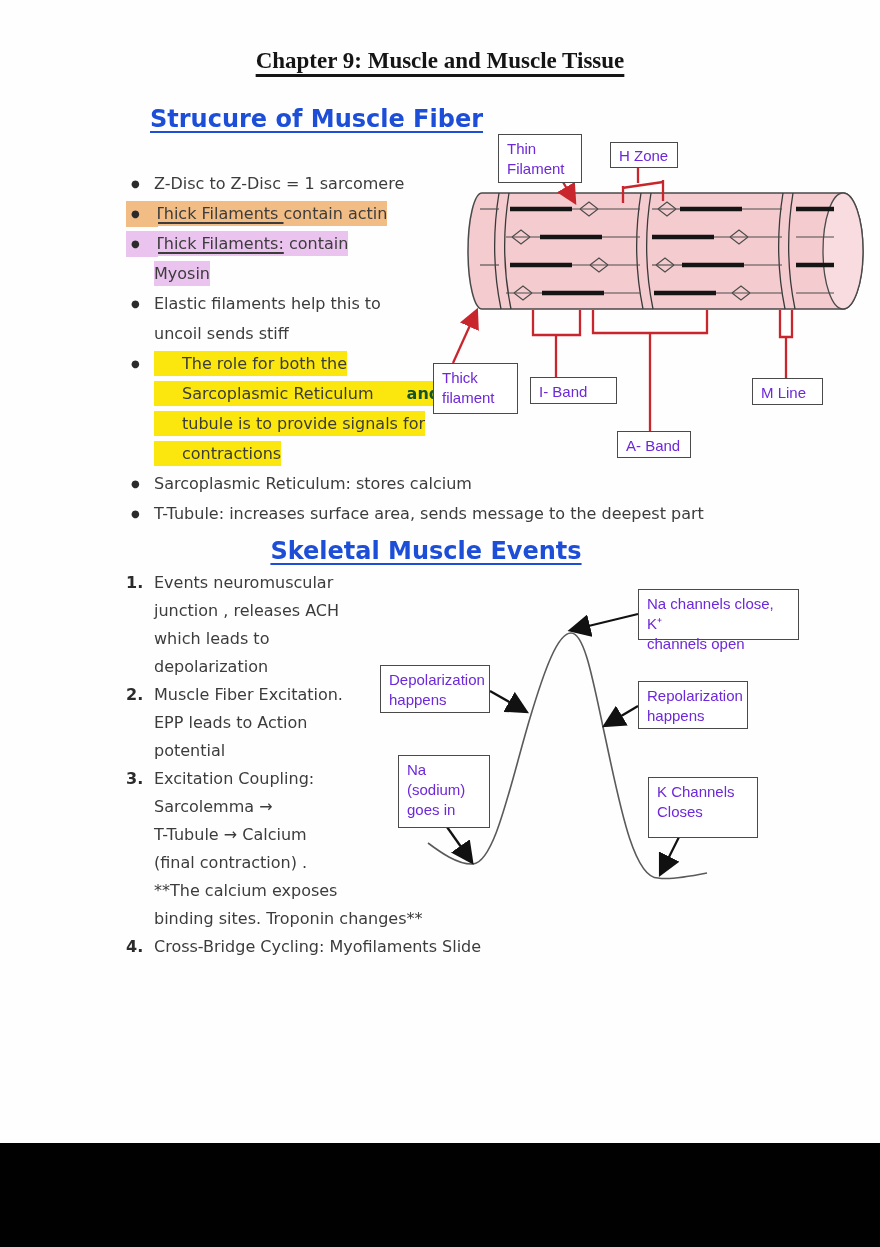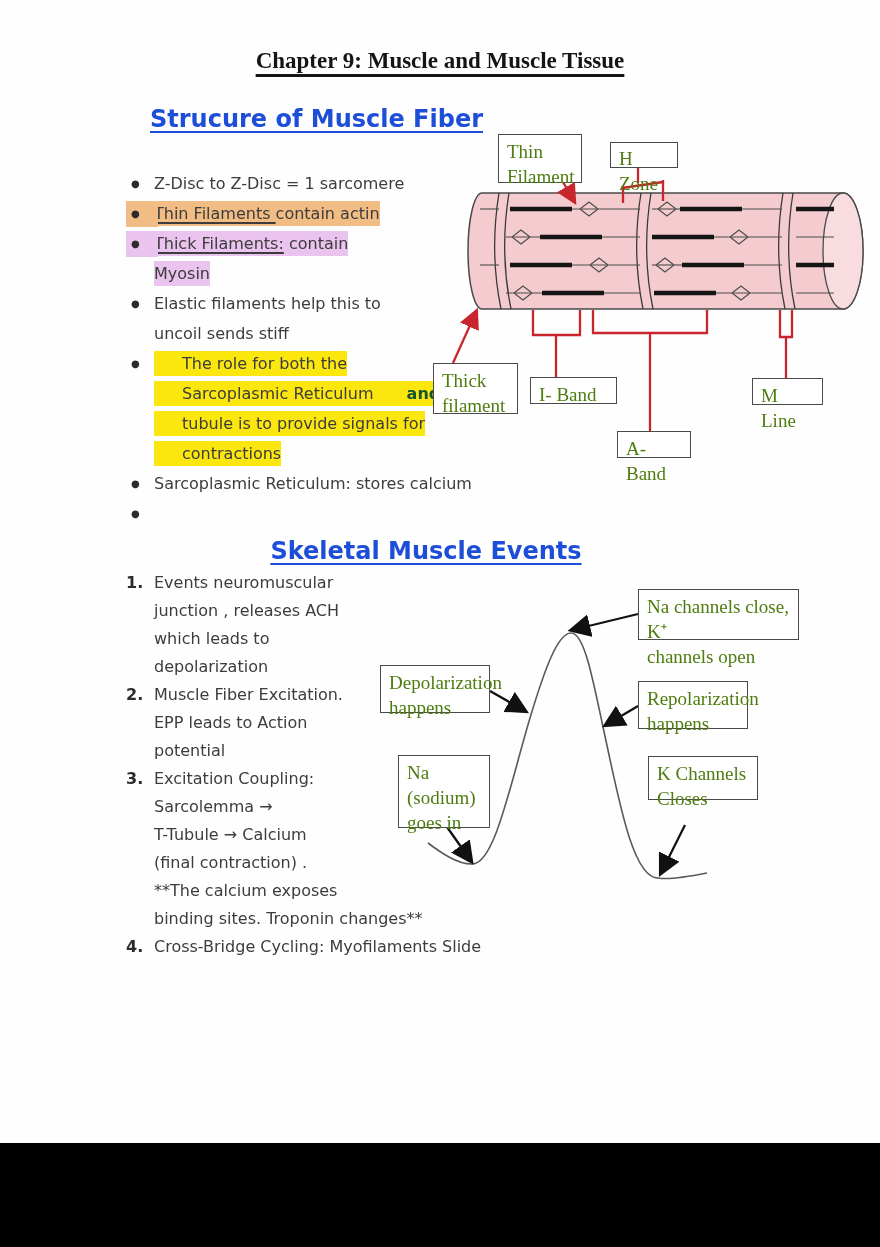--- a/index.html
+++ b/index.html
@@ -27,47 +27,47 @@
   .u{text-decoration:underline;text-decoration-thickness:1.5px;text-underline-offset:3px;}
   .b{font-weight:700;color:#14532d;}
   .hl-orange{background:var(--orange);}
   .hl-purple{background:var(--purple);}
   .hl-yellow{background:var(--yellow);padding-left:28px;}
   .li span:not(.marker){padding-top:3px;padding-bottom:3px;}
   .marker-hl{height:26px;margin-top:2px;line-height:26px;}
 
   
   .dlabel{position:absolute;box-sizing:border-box;border:1.6px solid #4a4a4a;background:#fff;
-          font-family:Liberation Serif, serif;font-size:19px;line-height:1.32;
-          color:#4d7c0f;padding:4px 8px;white-space:pre-line;}
+          font-family:Liberation Sans, sans-serif;font-size:15px;line-height:1.32;
+          color:#6d28d9;padding:4px 8px;white-space:pre-line;}
 
   svg{position:absolute;}
   .footer-band{position:absolute;left:0;top:1143px;width:880px;height:104px;background:#010101;}
 </style>
 </head>
 <body>
 
 <div class="page">
 
   <div class="doc-title">
     <span>Chapter 9: Muscle and Muscle Tissue</span>
   </div>
 
   <div class="sec-heading" id="heading-structure">
     <span>Strucure of Muscle Fiber</span>
   </div>
 
   <div class="list" id="bullet-list">
       <div class="li"><span class="marker dot">●</span><span><span>Z-Disc to Z-Disc = 1 sarcomere</span></span></div>
-      <div class="li"><span class="marker dot hl-orange marker-hl">●</span><span><span class="hl-orange u">Thin Filaments </span><span class="hl-orange">contain actin</span></span></div>
+      <div class="li"><span class="marker dot hl-orange marker-hl">●</span><span><span class="hl-orange u">Thick Filaments </span><span class="hl-orange">contain actin</span></span></div>
       <div class="li"><span class="marker dot hl-purple marker-hl">●</span><span><span class="hl-purple u">Thick Filaments:</span><span class="hl-purple"> contain</span><br><span class="hl-purple">Myosin</span></span></div>
       <div class="li"><span class="marker dot">●</span><span><span>Elastic filaments help this to</span><br><span>uncoil sends stiff</span></span></div>
       <div class="li"><span class="marker dot">●</span><span><span class="hl-yellow">The role for both the</span><br><span class="hl-yellow">Sarcoplasmic Reticulum </span><span class="hl-yellow b">and</span><span> T</span><br><span class="hl-yellow">tubule is to provide signals for</span><br><span class="hl-yellow">contractions</span></span></div>
       <div class="li"><span class="marker dot">●</span><span><span>Sarcoplasmic Reticulum: stores calcium</span></span></div>
-      <div class="li"><span class="marker dot">●</span></div>
+      <div class="li"><span class="marker dot">●</span><span><span>T-Tubule: increases surface area, sends message to the deepest part</span></span></div>
     </div>
 
   <svg width="450" height="345" viewBox="0 0 450 345" style="left:430px;top:125px;">
     <defs>
       <marker id="ah-red" markerWidth="9" markerHeight="9" refX="7" refY="4.5" orient="auto">
         <path d="M0 0 L9 4.5 L0 9 Z" fill="#c9252c"></path>
       </marker>
       <path id="chev" d="M0 0 L9 -7 L18 0 M0 0 L9 7 L18 0" fill="none" stroke="#4c4c4c" stroke-width="1.1"></path>
     </defs>
 
@@ -181,17 +181,17 @@
 
   <div class="dlabel" style="left:638px;top:589px;width:161px;height:51px;">Na channels close, K⁺
 channels open</div>
   <div class="dlabel" style="left:380px;top:665px;width:110px;height:48px;">Depolarization
 happens</div>
   <div class="dlabel" style="left:638px;top:681px;width:110px;height:48px;">Repolarization
 happens</div>
   <div class="dlabel" style="left:398px;top:755px;width:92px;height:73px;">Na
 (sodium)
 goes in</div>
-  <div class="dlabel" style="left:648px;top:756px;width:110px;height:44px;">K Channels
+  <div class="dlabel" style="left:648px;top:777px;width:110px;height:61px;">K Channels
 Closes</div>
 
   <div class="footer-band"></div>
 </div>
 
 </body></html>

